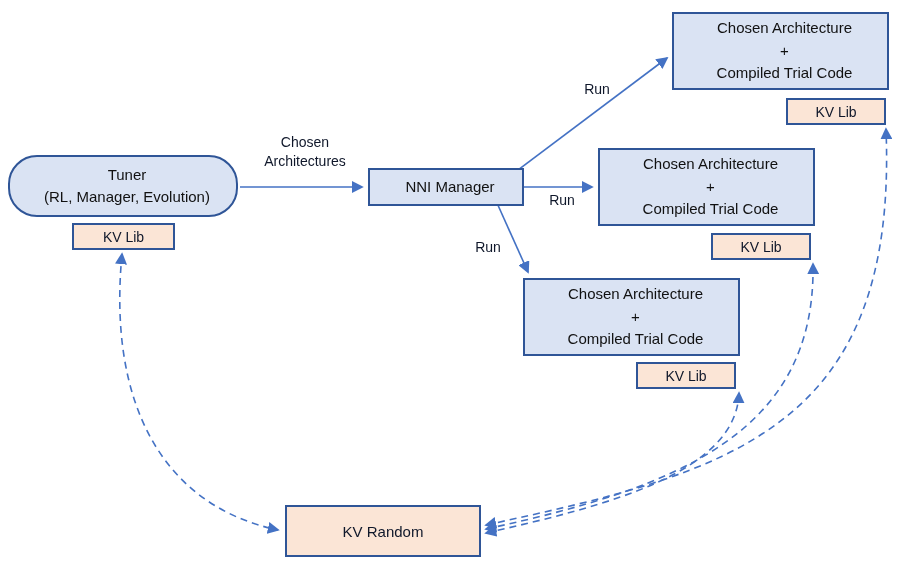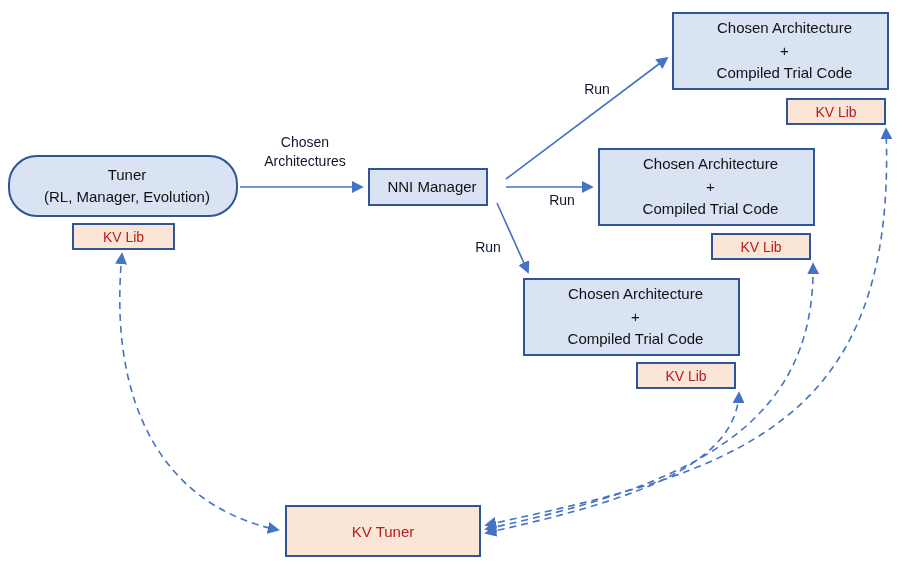--- a/index.html
+++ b/index.html
@@ -44,40 +44,40 @@
     text-align: center;
     font-size: 15px;
     line-height: 1.5;
     padding-left: 8px;
   }
   .kv {
     position: absolute;
     box-sizing: border-box;
     background: #fbe5d6;
     border: 2px solid #2f5597;
-    color: #b91c1c;
+    color: #0f172a;
     display: flex;
     align-items: center;
     justify-content: center;
     text-align: center;
     font-size: 14px;
   }
   .edge-label {
     position: absolute;
     color: #0f172a;
     font-size: 14px;
     text-align: center;
     line-height: 1.35;
     background: transparent;
   }
 
   
   .tuner      { left: 8px;   top: 155px; width: 230px; height: 62px; border-radius: 29px; }
   .tuner-kv   { left: 72px;  top: 223px; width: 103px; height: 27px; }
-  .nni        { left: 368px; top: 168px; width: 120px; height: 38px; }
+  .nni        { left: 368px; top: 168px; width: 156px; height: 38px; }
   .trial-top  { left: 672px; top: 12px;  width: 217px; height: 78px; }
   .kv-top     { left: 786px; top: 98px;  width: 100px; height: 27px; }
   .trial-mid  { left: 598px; top: 148px; width: 217px; height: 78px; }
   .kv-mid     { left: 711px; top: 233px; width: 100px; height: 27px; }
   .trial-bot  { left: 523px; top: 278px; width: 217px; height: 78px; }
   .kv-bot     { left: 636px; top: 362px; width: 100px; height: 27px; }
   .store      { left: 285px; top: 505px; width: 196px; height: 52px; }
 
   .lbl-chosen { left: 247px; top: 133px; width: 116px; }
   .lbl-run-top { left: 577px; top: 80px;  width: 40px; }
@@ -127,21 +127,21 @@
   </div>
   <div class="kv kv-mid">KV Lib</div>
 
   <div class="node trial-bot">
     <div>Chosen Architecture</div>
     <div>+</div>
     <div>Compiled Trial Code</div>
   </div>
   <div class="kv kv-bot">KV Lib</div>
 
-  <div class="kv store" style="font-size:15px;">KV Tuner</div>
+  <div class="kv store" style="font-size:15px;">KV Random</div>
 
   <div class="edge-label lbl-chosen">
     <div>Chosen</div>
     <div>Architectures</div>
   </div>
   <div class="edge-label lbl-run-top">Run</div>
   <div class="edge-label lbl-run-mid">Run</div>
   <div class="edge-label lbl-run-bot">Run</div>
 
 </div>

